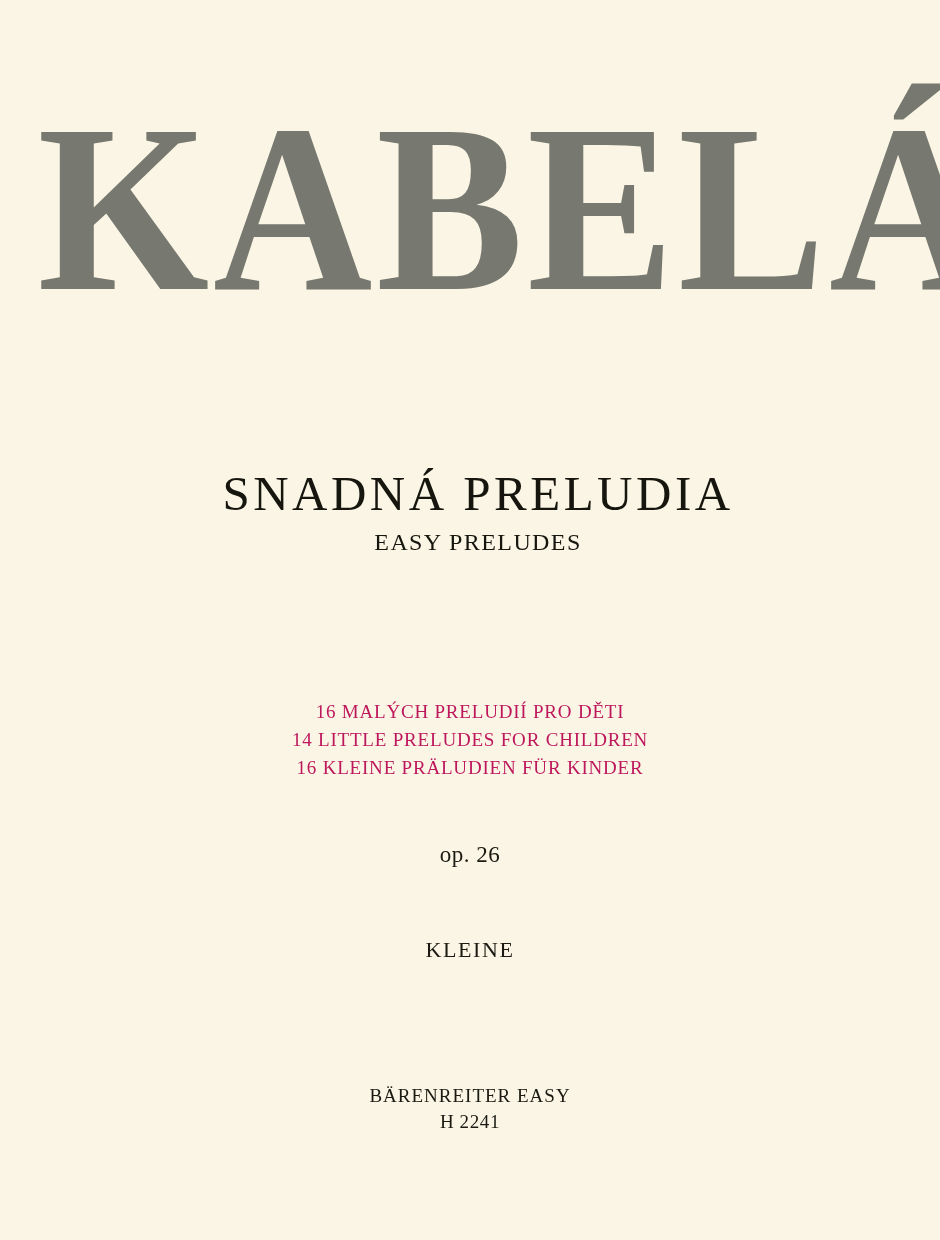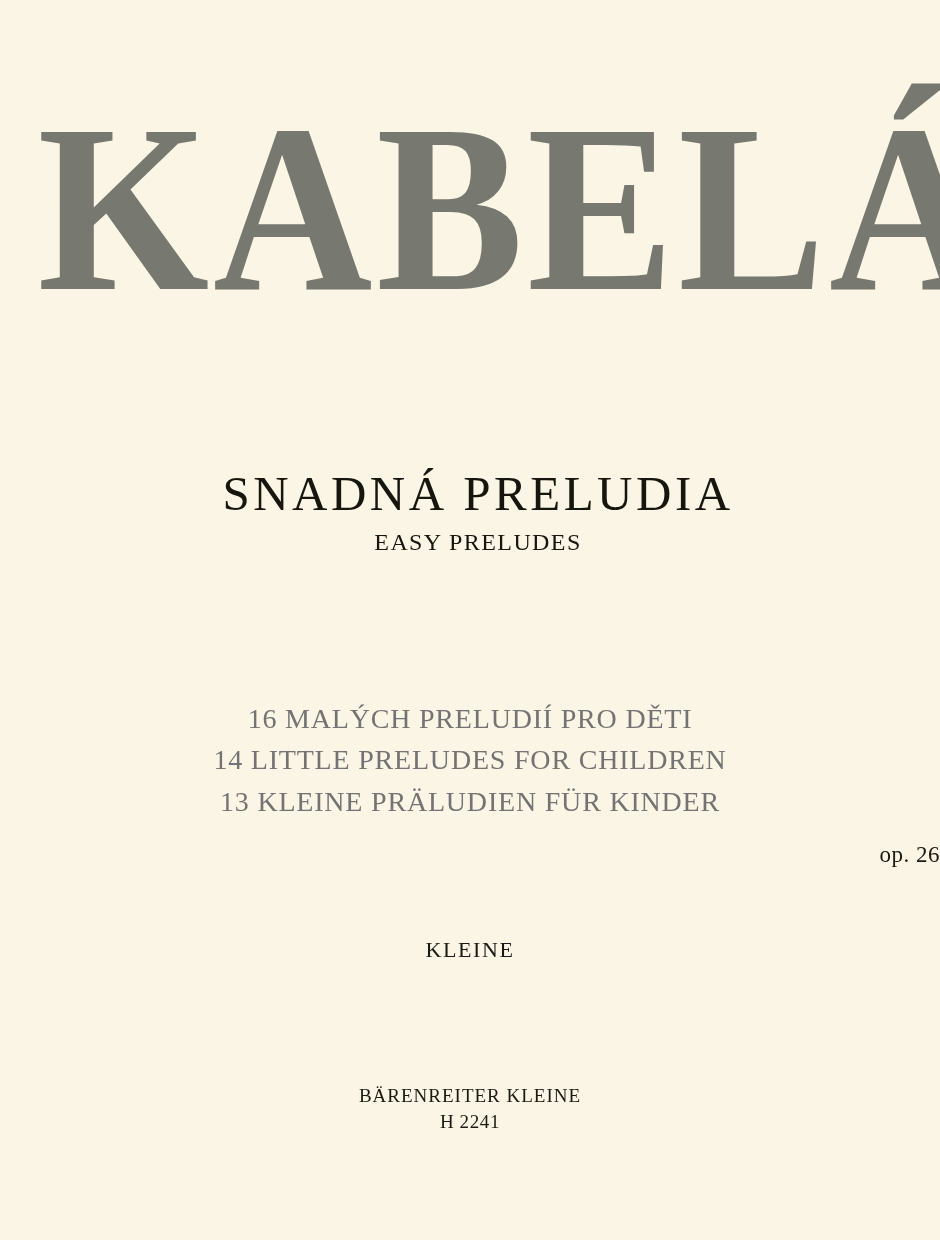--- a/index.html
+++ b/index.html
@@ -71,32 +71,32 @@
 
   
   .subtitle-block {
     position: absolute;
     top: 698px;
     left: 0;
     width: 940px;
     text-align: center;
   }
   .subtitle-line {
-    font-size: 28px;
+    font-size: 19px;
     letter-spacing: 0.8px;
     line-height: 1.48;
-    color: #737373;
+    color: #be185d;
   }
 
   .opus {
     position: absolute;
     top: 842px;
     left: 0;
     width: 940px;
-    text-align: right;
+    text-align: center;
     font-size: 23px;
     letter-spacing: 0.5px;
     color: #1a1a12;
   }
 
   .instrument {
     position: absolute;
     top: 937px;
     left: 0;
     width: 940px;
@@ -135,25 +135,25 @@
   <div class="composer">KABELÁČ</div>
 
   <div class="title-block">
     <div class="title-main">SNADNÁ PRELUDIA</div>
     <div class="title-sub">EASY PRELUDES</div>
   </div>
 
   <div class="subtitle-block">
     <div class="subtitle-line">16 MALÝCH PRELUDIÍ PRO DĚTI</div>
     <div class="subtitle-line">14 LITTLE PRELUDES FOR CHILDREN</div>
-    <div class="subtitle-line">13 KLEINE PRÄLUDIEN FÜR KINDER</div>
+    <div class="subtitle-line">16 KLEINE PRÄLUDIEN FÜR KINDER</div>
   </div>
 
   <div class="opus">op. 26</div>
 
   <div class="instrument">KLEINE</div>
 
   <div class="imprint">
-    <div class="publisher">BÄRENREITER KLEINE</div>
+    <div class="publisher">BÄRENREITER EASY</div>
     <div class="plate">H 2241</div>
   </div>
 
 </div>
 
 </body></html>

